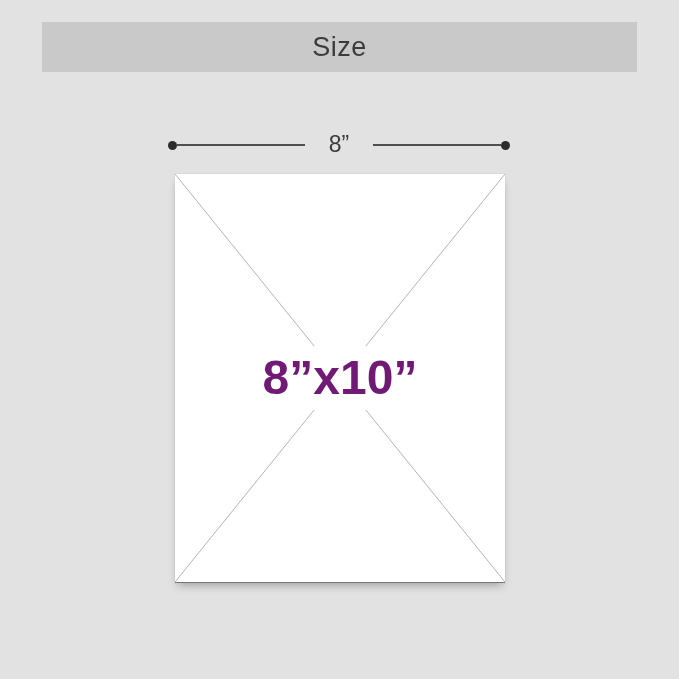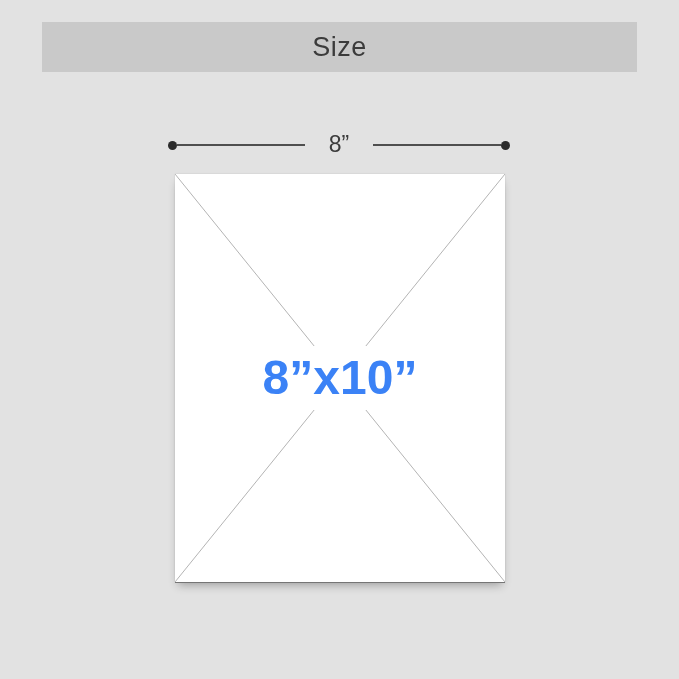--- a/index.html
+++ b/index.html
@@ -57,21 +57,21 @@
   }
   .size-label {
     position: absolute;
     left: 50%;
     top: 50%;
     transform: translate(-50%, -50%);
     background: #ffffff;
     padding: 8px 18px;
     font-size: 48px;
     font-weight: bold;
-    color: #3b82f6;
+    color: #701a75;
     white-space: nowrap;
     line-height: 1;
   }
 
   
   .dim-dot {
     width: 9px;
     height: 9px;
     border-radius: 50%;
     background: #2b2b2b;

